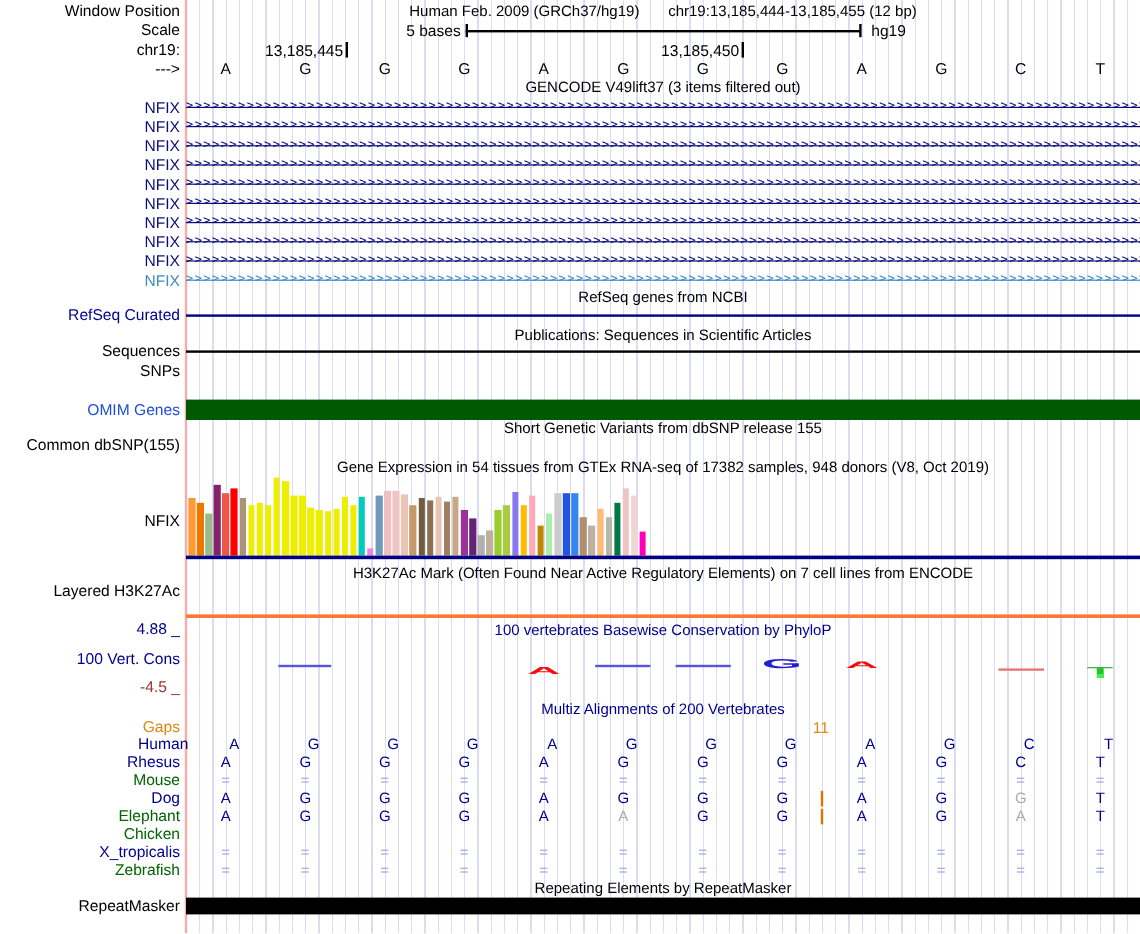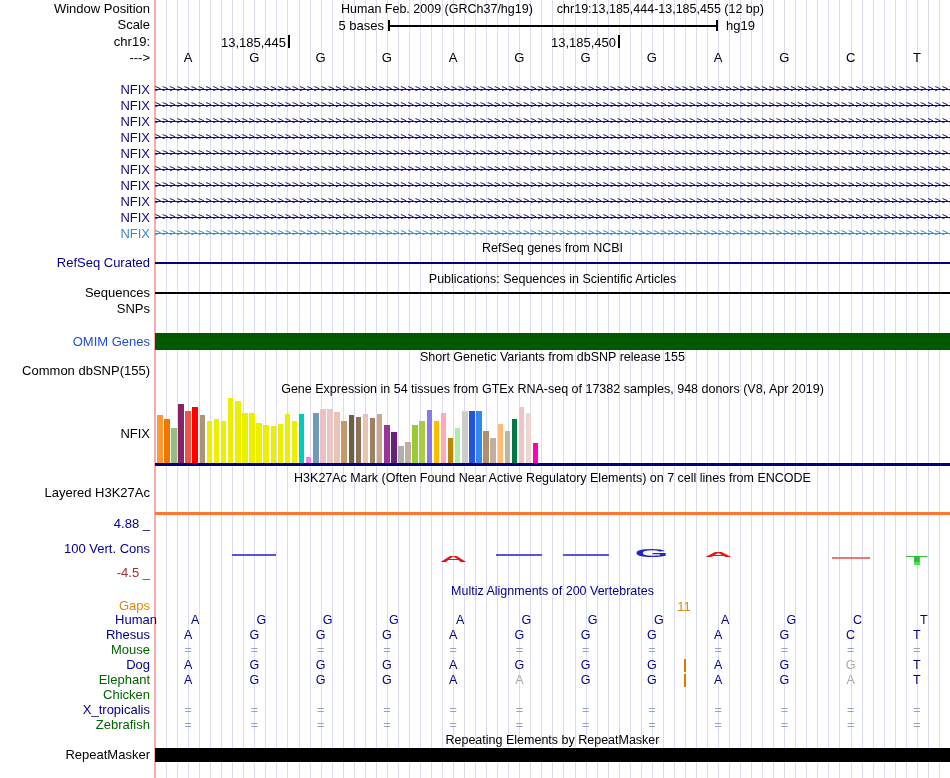--- a/index.html
+++ b/index.html
@@ -60,20 +60,21 @@
       <div class="col" style="left: 420px; top: 51px;">A</div>
       <div class="col" style="left: 486.25px; top: 51px;">G</div>
       <div class="col" style="left: 552.5px; top: 51px;">G</div>
       <div class="col" style="left: 618.75px; top: 51px;">G</div>
       <div class="col" style="left: 685px; top: 51px;">A</div>
       <div class="col" style="left: 751.25px; top: 51px;">G</div>
       <div class="col" style="left: 817.5px; top: 51px;">C</div>
       <div class="col" style="left: 883.75px; top: 51px;">T</div>
     </div>
 
+  <div class="title" style="top:66px">GENCODE V49lift37 (3 items filtered out)</div>
   <div id="gencode-rows">
       <div class="generow" style="top: 81px;">
         <div class="glabel" style="color: rgb(12, 12, 120);">NFIX</div>
         <div class="gl" style="background: rgb(12, 12, 120);"></div>
         <div class="chev" style="color: rgb(12, 12, 120);">&gt;&gt;&gt;&gt;&gt;&gt;&gt;&gt;&gt;&gt;&gt;&gt;&gt;&gt;&gt;&gt;&gt;&gt;&gt;&gt;&gt;&gt;&gt;&gt;&gt;&gt;&gt;&gt;&gt;&gt;&gt;&gt;&gt;&gt;&gt;&gt;&gt;&gt;&gt;&gt;&gt;&gt;&gt;&gt;&gt;&gt;&gt;&gt;&gt;&gt;&gt;&gt;&gt;&gt;&gt;&gt;&gt;&gt;&gt;&gt;&gt;&gt;&gt;&gt;&gt;&gt;&gt;&gt;&gt;&gt;&gt;&gt;&gt;&gt;&gt;&gt;&gt;&gt;&gt;&gt;&gt;&gt;&gt;&gt;&gt;&gt;&gt;&gt;&gt;&gt;&gt;&gt;&gt;&gt;&gt;&gt;&gt;&gt;&gt;&gt;&gt;&gt;&gt;&gt;&gt;&gt;&gt;&gt;&gt;&gt;&gt;&gt;&gt;&gt;&gt;&gt;&gt;&gt;&gt;&gt;</div>
       </div>
       <div class="generow" style="top: 97px;">
         <div class="glabel" style="color: rgb(12, 12, 120);">NFIX</div>
         <div class="gl" style="background: rgb(12, 12, 120);"></div>
         <div class="chev" style="color: rgb(12, 12, 120);">&gt;&gt;&gt;&gt;&gt;&gt;&gt;&gt;&gt;&gt;&gt;&gt;&gt;&gt;&gt;&gt;&gt;&gt;&gt;&gt;&gt;&gt;&gt;&gt;&gt;&gt;&gt;&gt;&gt;&gt;&gt;&gt;&gt;&gt;&gt;&gt;&gt;&gt;&gt;&gt;&gt;&gt;&gt;&gt;&gt;&gt;&gt;&gt;&gt;&gt;&gt;&gt;&gt;&gt;&gt;&gt;&gt;&gt;&gt;&gt;&gt;&gt;&gt;&gt;&gt;&gt;&gt;&gt;&gt;&gt;&gt;&gt;&gt;&gt;&gt;&gt;&gt;&gt;&gt;&gt;&gt;&gt;&gt;&gt;&gt;&gt;&gt;&gt;&gt;&gt;&gt;&gt;&gt;&gt;&gt;&gt;&gt;&gt;&gt;&gt;&gt;&gt;&gt;&gt;&gt;&gt;&gt;&gt;&gt;&gt;&gt;&gt;&gt;&gt;&gt;&gt;&gt;&gt;&gt;&gt;</div>
@@ -128,21 +129,21 @@
   <div class="lbl" style="top:286px">Sequences</div>
   <div class="hline" style="left:155px;top:292px;width:795px;height:1.5px;background:#000"></div>
   <div class="lbl" style="top:302px">SNPs</div>
 
   <div class="lbl" style="top:335px;color:#1d4ed8">OMIM Genes</div>
   <div class="hline" style="left:155px;top:333px;width:795px;height:17px;background:#015A01"></div>
 
   <div class="title" style="top:350px">Short Genetic Variants from dbSNP release 155</div>
   <div class="lbl" style="top:364px">Common dbSNP(155)</div>
 
-  <div class="title" style="top:382px">Gene Expression in 54 tissues from GTEx RNA-seq of 17382 samples, 948 donors (V8, Apr 2019)</div>
+  <div class="title" style="top:382px">Gene Expression in 54 tissues from GTEx RNA-seq of 17382 samples, 948 donors (V8, Oct 2019)</div>
   <div class="lbl" style="top:427px">NFIX</div>
   <div id="gtex-bars">
       <div style="height: 48px; background: rgb(255, 153, 51);"></div>
       <div style="height: 44px; background: rgb(238, 119, 0);"></div>
       <div style="height: 35px; background: rgb(153, 187, 136);"></div>
       <div style="height: 59px; background: rgb(136, 34, 102);"></div>
       <div style="height: 52px; background: rgb(238, 85, 68);"></div>
       <div style="height: 56px; background: rgb(255, 0, 0);"></div>
       <div style="height: 48px; background: rgb(170, 147, 119);"></div>
       <div style="height: 42px; background: rgb(238, 238, 0);"></div>
@@ -192,20 +193,21 @@
       <div style="height: 56px; background: rgb(238, 197, 197);"></div>
       <div style="height: 50px; background: rgb(240, 213, 208);"></div>
       <div style="height: 20px; background: rgb(255, 0, 187);"></div>
     </div>
   <div class="hline" style="left:155px;top:463px;width:795px;height:3px;background:#000080"></div>
 
   <div class="title" style="top:471px">H3K27Ac Mark (Often Found Near Active Regulatory Elements) on 7 cell lines from ENCODE</div>
   <div class="lbl" style="top:486px">Layered H3K27Ac</div>
   <div class="hline" style="left:155px;top:512px;width:795px;height:2.5px;background:#FF7733"></div>
 
+  <div class="title" style="top:518px;color:#00008B">100 vertebrates Basewise Conservation by PhyloP</div>
   <div class="lbl" style="top:517px;color:#00008B">4.88 _</div>
   <div class="lbl" style="top:542px;color:#00008B">100 Vert. Cons</div>
   <div class="lbl" style="top:566px;color:#993333">-4.5 _</div>
   <div id="phylop-glyphs">
       <div class="hline" style="left: 232.375px; top: 554px; width: 44px; height: 2px; background: rgb(85, 85, 224);"></div>
       <div class="glyph" style="left: 420px; top: 553px; height: 12px;">
         <span style="color: rgb(238, 17, 17); transform: scale(3.2, 0.7);">A</span>
       </div>
       <div class="hline" style="left: 496.375px; top: 554px; width: 46px; height: 2px; background: rgb(85, 85, 224);"></div>
       <div class="hline" style="left: 562.625px; top: 554px; width: 46px; height: 2px; background: rgb(85, 85, 224);"></div>

